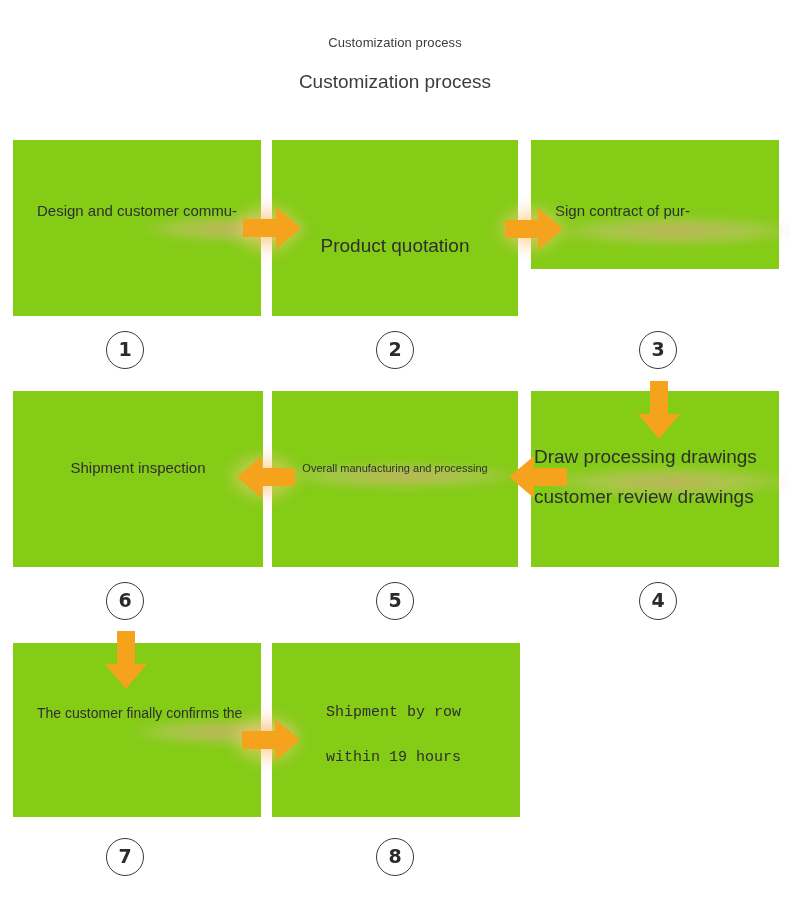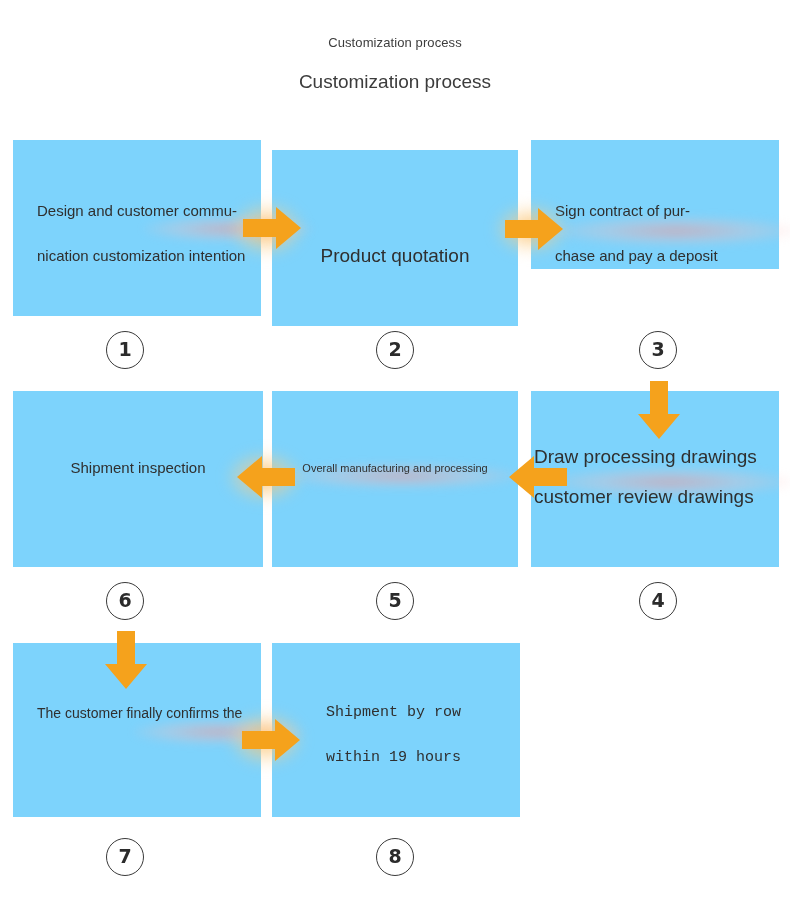--- a/index.html
+++ b/index.html
@@ -43,21 +43,21 @@
     width: 790px;
     text-align: center;
     font-size: 19px;
     line-height: 28px;
     color: #3c3c3c;
   }
 
   
   .box {
     position: absolute;
-    background: #7dd3fc;
+    background: #84cc16;
     box-sizing: border-box;
   }
   .box-inner {
     position: absolute;
     left: 0;
     width: 100%;
     text-align: center;
     z-index: 3;
   }
   .ln {
@@ -128,35 +128,33 @@
 
 <div class="stage">
 
   <div class="title-small">Customization process</div>
   <div class="title-big">Customization process</div>
 
   <div class="box align-left t-md" style="left:13px; top:140px; width:248px; height:176px;">
     <div class="glow" style="left:130px; top:76px; width:170px;"></div>
     <div class="box-inner" style="top:48px;">
       <span class="ln">Design and customer commu-</span>
-      <span class="ln">nication customization intention</span>
-    </div>
-  </div>
-
-  <div class="box t-lg" style="left:272px; top:150px; width:246px; height:176px;">
+    </div>
+  </div>
+
+  <div class="box t-lg" style="left:272px; top:140px; width:246px; height:176px;">
     <div class="box-inner" style="top:86px;">
       <span class="ln">Product quotation</span>
     </div>
   </div>
 
   <div class="box align-left t-md" style="left:531px; top:140px; width:248px; height:129px;">
     <div class="glow" style="left:20px; top:76px; width:250px; height:30px;"></div>
     <div class="box-inner" style="top:48px;">
       <span class="ln">Sign contract of pur-</span>
-      <span class="ln">chase and pay a deposit</span>
     </div>
   </div>
 
   <div class="circle" style="left:106px; top:331px;">1</div>
   <div class="circle" style="left:376px; top:331px;">2</div>
   <div class="circle" style="left:639px; top:331px;">3</div>
 
   <div class="box t-md" style="left:13px; top:391px; width:250px; height:176px;">
     <div class="box-inner" style="top:54px;">
       <span class="ln">Shipment inspection</span>

